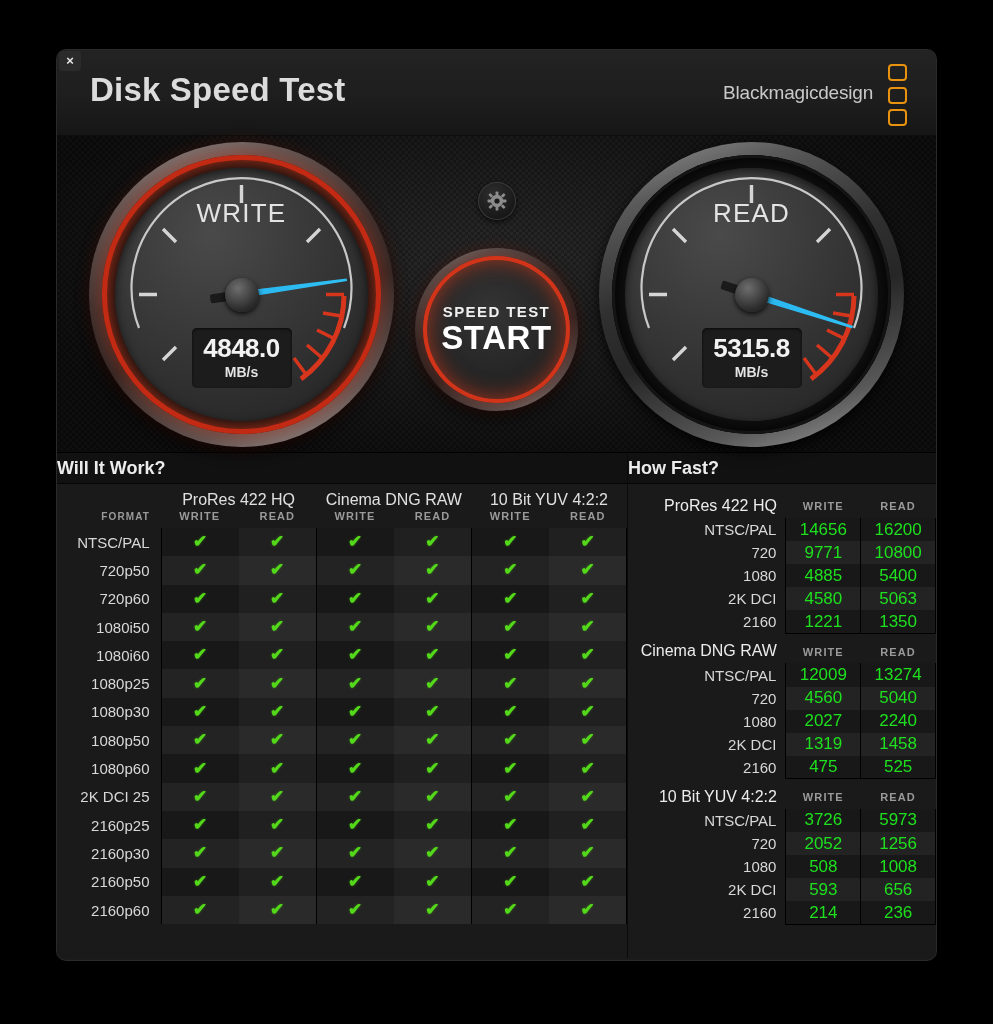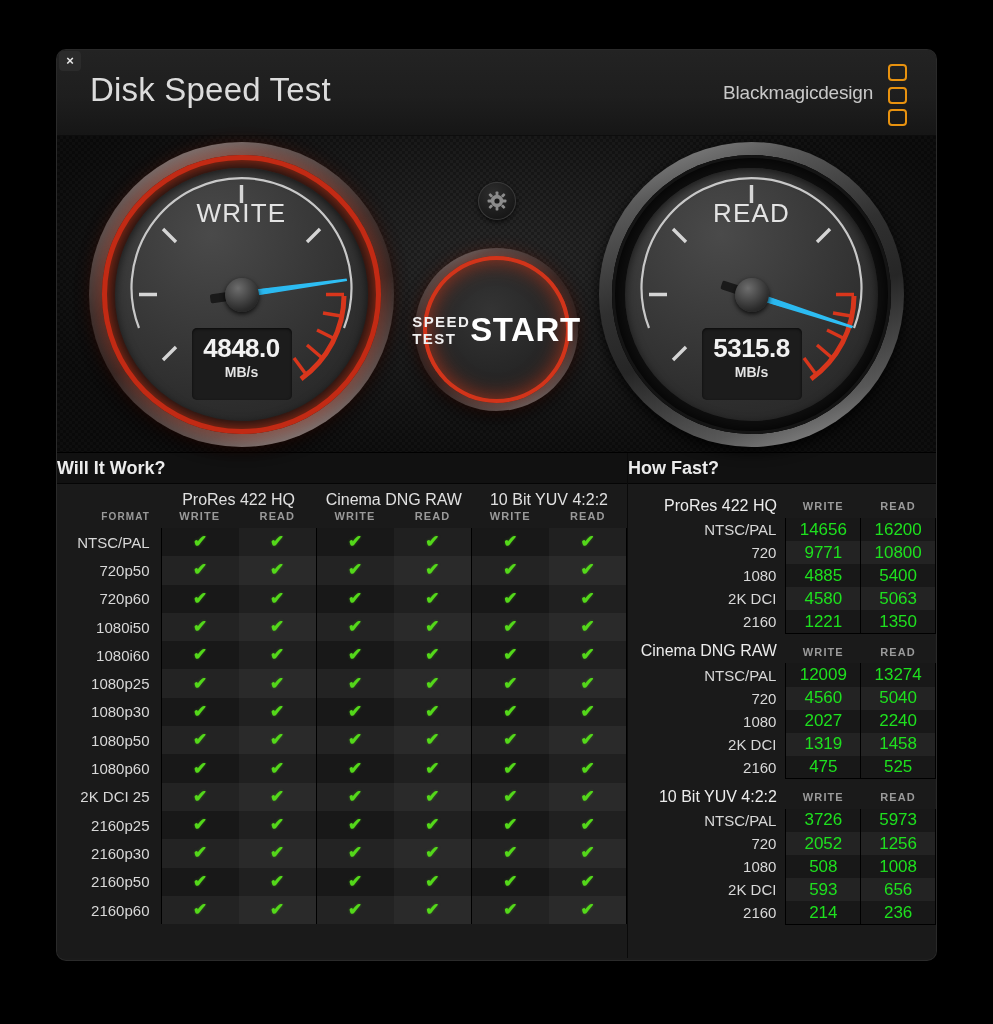--- a/index.html
+++ b/index.html
@@ -48,21 +48,21 @@
     position: relative;
     height: 86px;
     background: linear-gradient(to bottom, #232323 0%, #1e1e1e 55%, #161616 100%);
     border-bottom: 1px solid #0d0d0d;
   }
   .app-title {
     position: absolute;
     left: 33px;
     top: 21px;
     font-size: 33px;
-    font-weight: 400;
+    font-weight: 700;
     color: #dcdcdc;
     letter-spacing: 0.2px;
   }
   .brand {
     position: absolute;
     right: 63px;
     top: 32px;
     font-size: 19px;
     color: #c9c9c9;
     font-weight: 400;
@@ -202,21 +202,21 @@
     border-radius: 2px;
     z-index: 6;
   }
 
   .value-box {
     position: absolute;
     left: 50%;
     top: 186px;
     width: 100px;
     margin-left: -50px;
-    padding: 7px 0 20px;
+    padding: 7px 0 8px;
     background: #1c1c1c;
     border-radius: 5px;
     text-align: center;
     z-index: 9;
     box-shadow: inset 0 1px 3px rgba(0,0,0,0.7);
   }
   .value-num {
     font-size: 26px;
     font-weight: bold;
     color: #f2f2f2;
@@ -261,21 +261,21 @@
   .start-inner {
     position: absolute;
     inset: 8px;
     border-radius: 50%;
     background: radial-gradient(circle at 46% 38%, #343434 0%, #282828 45%, #1b1b1b 100%);
     box-shadow:
       inset 0 0 0 4px #d2341a,
       inset 0 0 20px 5px rgba(226,62,26,0.6),
       0 0 18px 3px rgba(205,50,20,0.35);
     display: flex;
-    flex-direction: row;
+    flex-direction: column;
     align-items: center;
     justify-content: center;
   }
   .start-small {
     font-size: 15px;
     font-weight: bold;
     color: #f0f0f0;
     letter-spacing: 1.4px;
   }
   .start-big {

